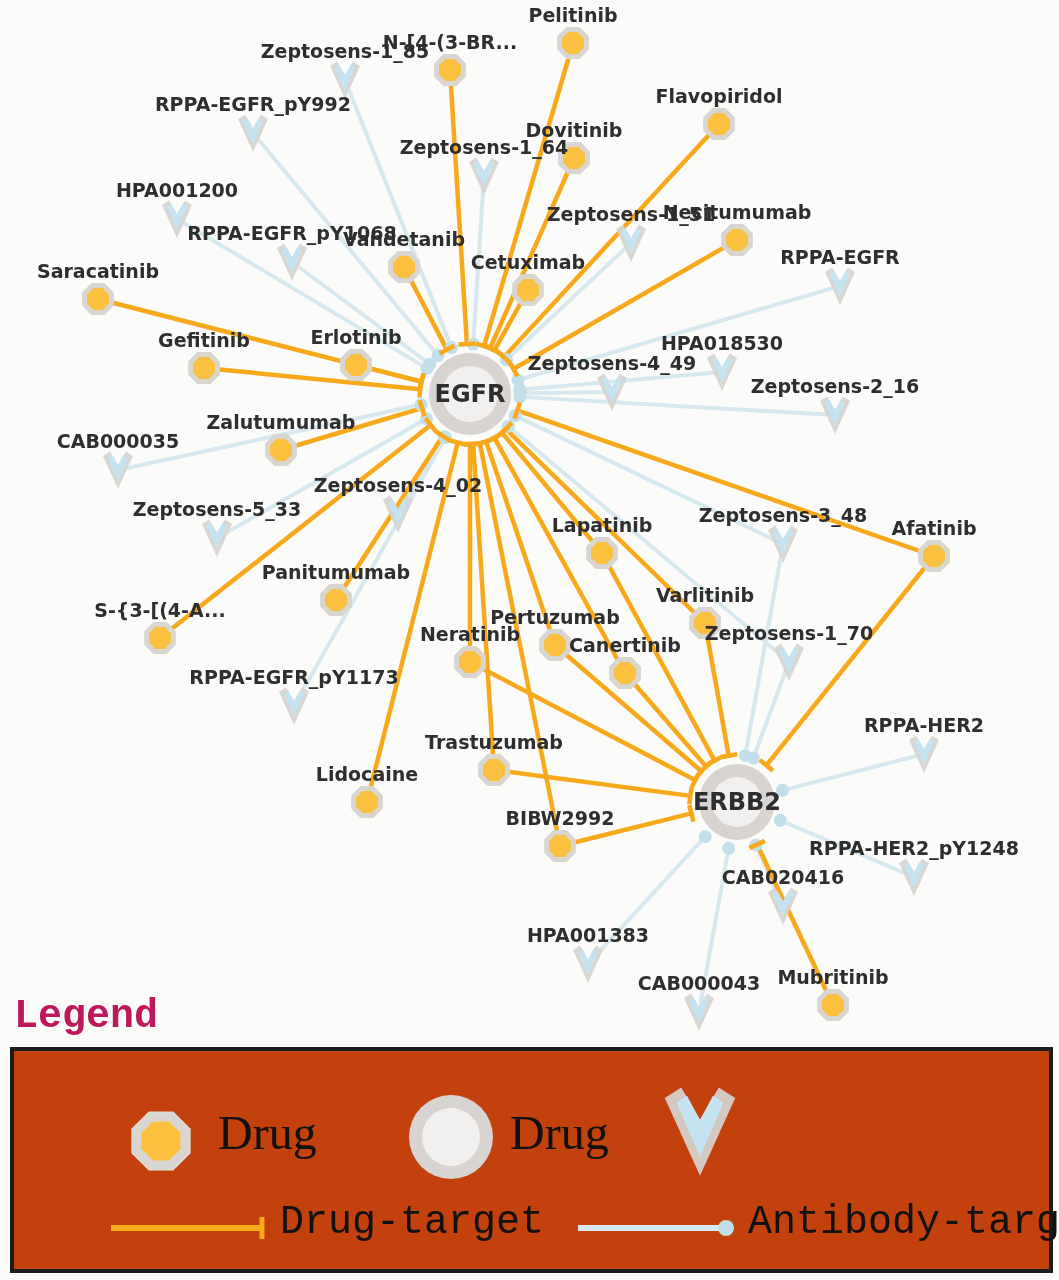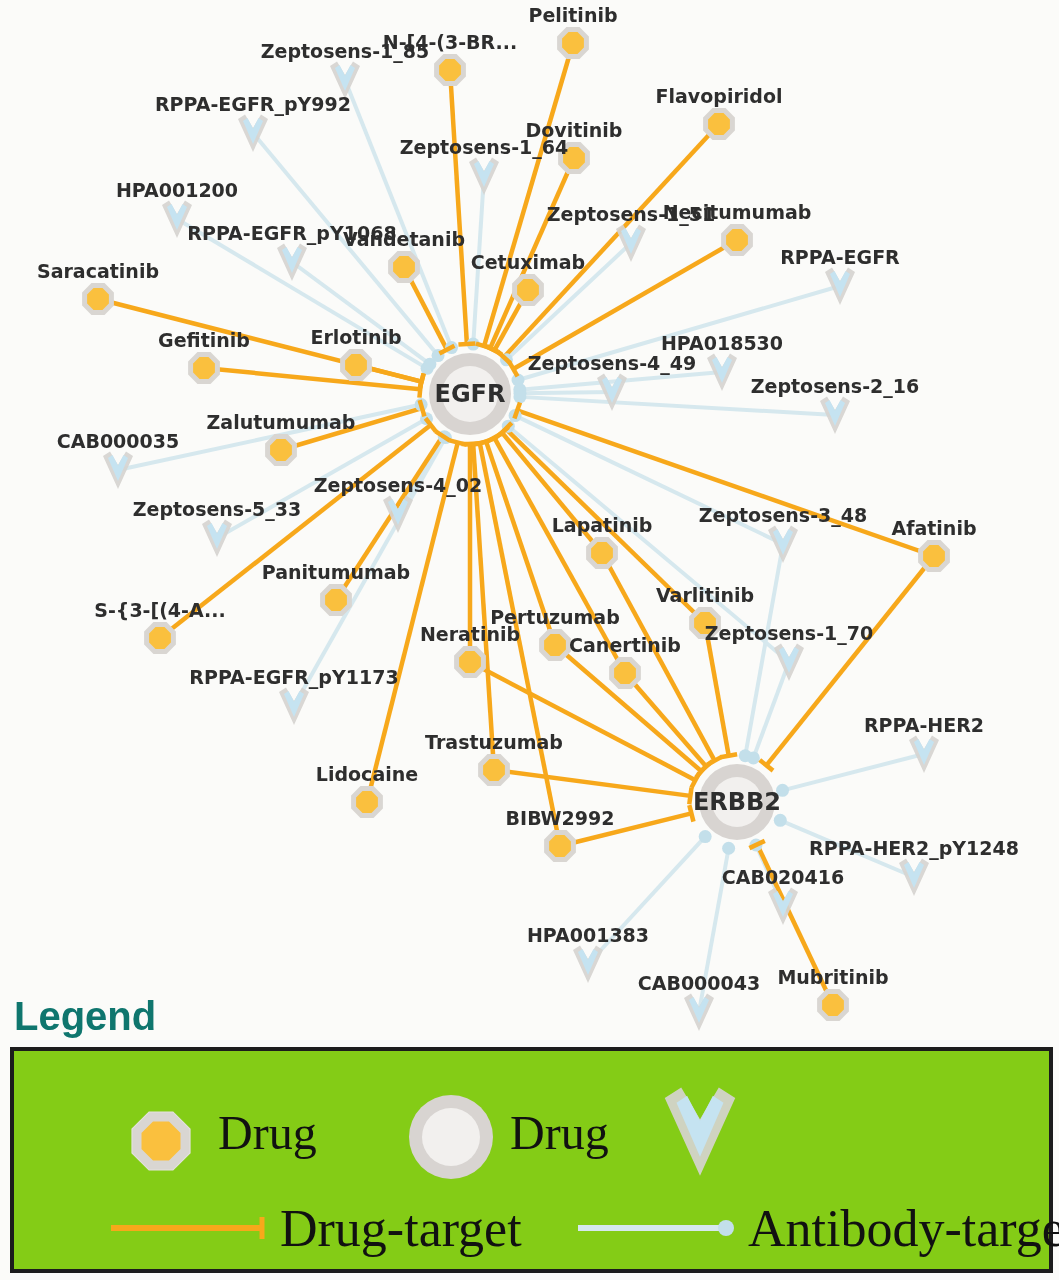--- a/index.html
+++ b/index.html
@@ -4,32 +4,32 @@
 <style>
   html,body{margin:0;padding:0;}
   body{
     width:1059px;height:1280px;position:relative;overflow:hidden;
     background:#fbfbf9;
     font-family:"DejaVu Sans", sans-serif;
   }
   #net-svg{position:absolute;left:0;top:0;}
   .legend-heading{
     position:absolute;left:14px;top:994px;
-    font-family:Liberation Sans, sans-serif;font-weight:bold;font-size:40px;color:#0f766e;
+    font-family:Liberation Mono, monospace;font-weight:bold;font-size:40px;color:#be185d;
   }
   .legend-box{
     position:absolute;left:10px;top:1047px;width:1035px;height:218px;
-    border:4px solid #1c1c1c;background:#84cc16;
+    border:4px solid #1c1c1c;background:#c2410c;
   }
   .lg-glyph{position:absolute;}
   .lg-label{
     position:absolute;font-family:"Liberation Serif", serif;color:#111;
     font-size:48px;line-height:1;white-space:nowrap;
   }
-  .lg-label-sm{font-size:52px;}
+  .lg-label-sm{font-size:40px;font-family:Liberation Mono, monospace;}
   #lg-glyph-drug{left:82px;top:35px;}
   #lg-label-drug{left:204px;top:58px;}
   #lg-glyph-gene{left:382px;top:31px;}
   #lg-label-gene{left:496px;top:58px;}
   #lg-glyph-antibody{left:636px;top:28px;}
   #lg-label-antibody{left:758px;top:54px;}
   #lg-glyph-drugtarget{left:93px;top:160px;}
   #lg-label-drugtarget{left:266px;top:152px;}
   #lg-glyph-antibodytarget{left:560px;top:160px;}
   #lg-label-antibodytarget{left:734px;top:152px;}

